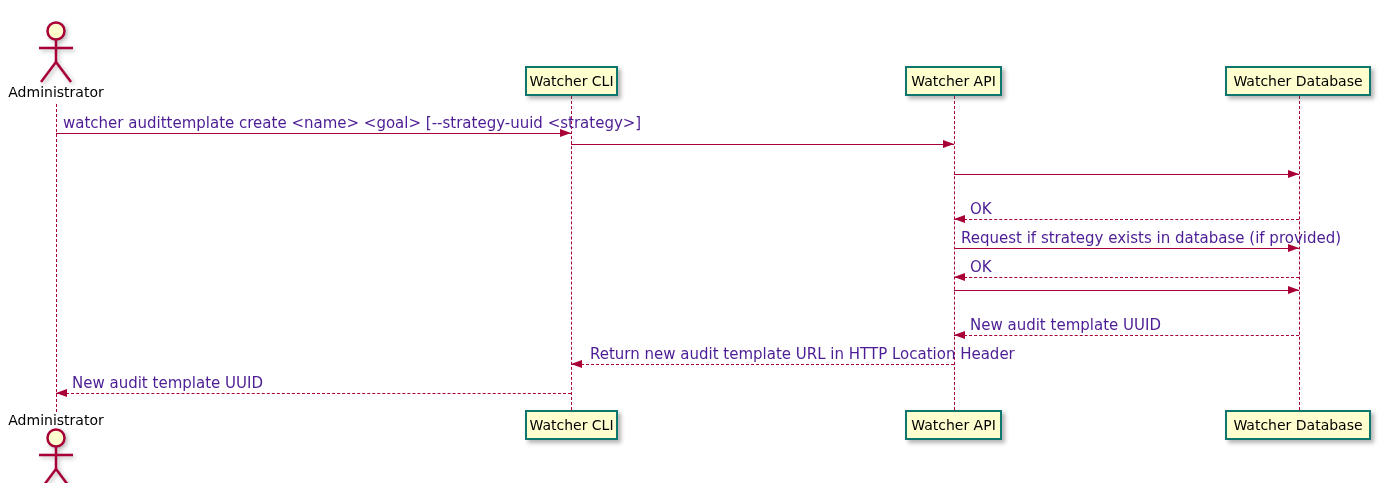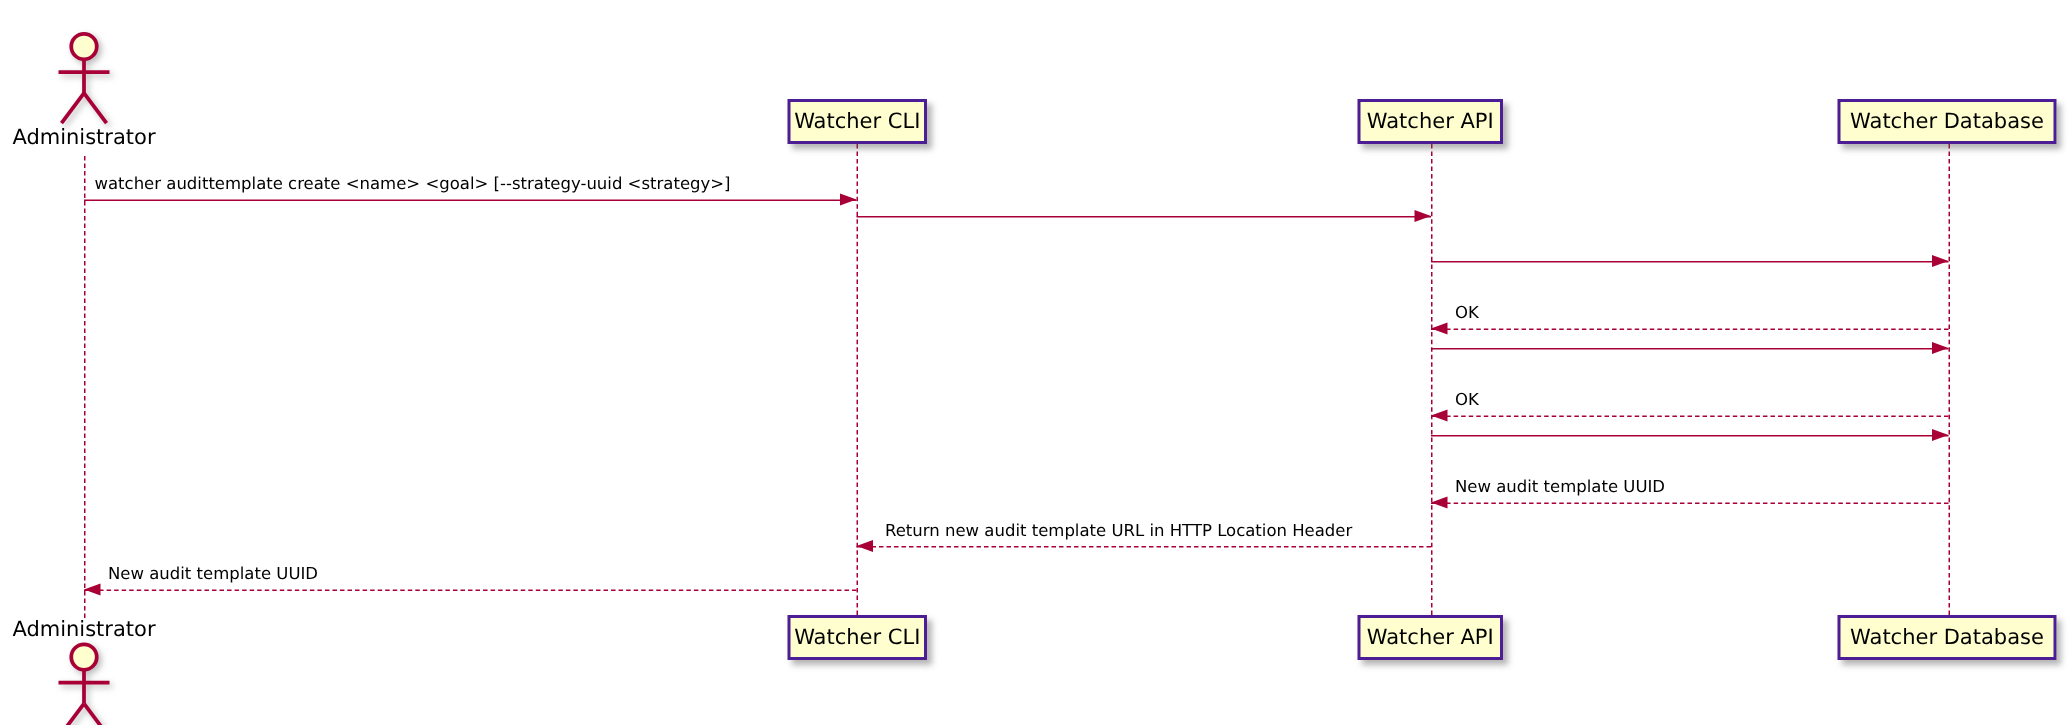--- a/index.html
+++ b/index.html
@@ -13,34 +13,34 @@
     overflow:hidden;
     margin-top:16px;
   }
   .lifeline {
     position:absolute; width:0;
     border-left:1px dashed #A80036;
   }
   .participant {
     position:absolute; height:30px;
     background:#FEFECE;
-    border:2px solid #4c1d95;
+    border:2px solid #0f766e;
     box-shadow:3px 3px 4px rgba(90,90,90,0.45);
     display:flex; align-items:center; justify-content:center;
     font-size:14px; white-space:nowrap;
   }
   .actor { position:absolute; filter:drop-shadow(2.5px 2.5px 2px rgba(120,120,120,0.5)); }
   .actor-label {
     position:absolute; width:112px; text-align:center;
     font-size:14px; line-height:15px; white-space:nowrap;
   }
   .msg { position:absolute; }
   .msg .label {
-    font-size:11px; line-height:16px; white-space:nowrap;
-    padding-left:7px; color:#000000;
+    font-size:15px; line-height:16px; white-space:nowrap;
+    padding-left:7px; color:#4c1d95;
   }
   .msg.rtl .label { padding-left:16px; }
   .msg.indent .label { padding-left:19px; }
   .msg .line { position:relative; height:0; border-top:1px solid #A80036; margin-top:2px; }
   .msg.dashed .line { border-top-style:dashed; }
   .arrow { position:absolute; width:0; height:0; border-style:solid; }
   .arrow.right {
     right:0; top:-5px;
     border-width:4.5px 0 4.5px 11px;
     border-color:transparent transparent transparent #A80036;
@@ -100,20 +100,21 @@
   </div>
 
   <div class="msg dashed rtl" style="left:954px; top:185px; width:345px">
     <div class="label">OK</div>
     <div class="line">
         <span class="arrow left"></span>
       </div>
   </div>
 
   <div class="msg solid" style="left:954px; top:214px; width:345px">
+    <div class="label">Request if strategy exists in database (if provided)</div>
     <div class="line">
         <span class="arrow right"></span>
       </div>
   </div>
 
   <div class="msg dashed rtl" style="left:954px; top:243px; width:345px">
     <div class="label">OK</div>
     <div class="line">
         <span class="arrow left"></span>
       </div>

